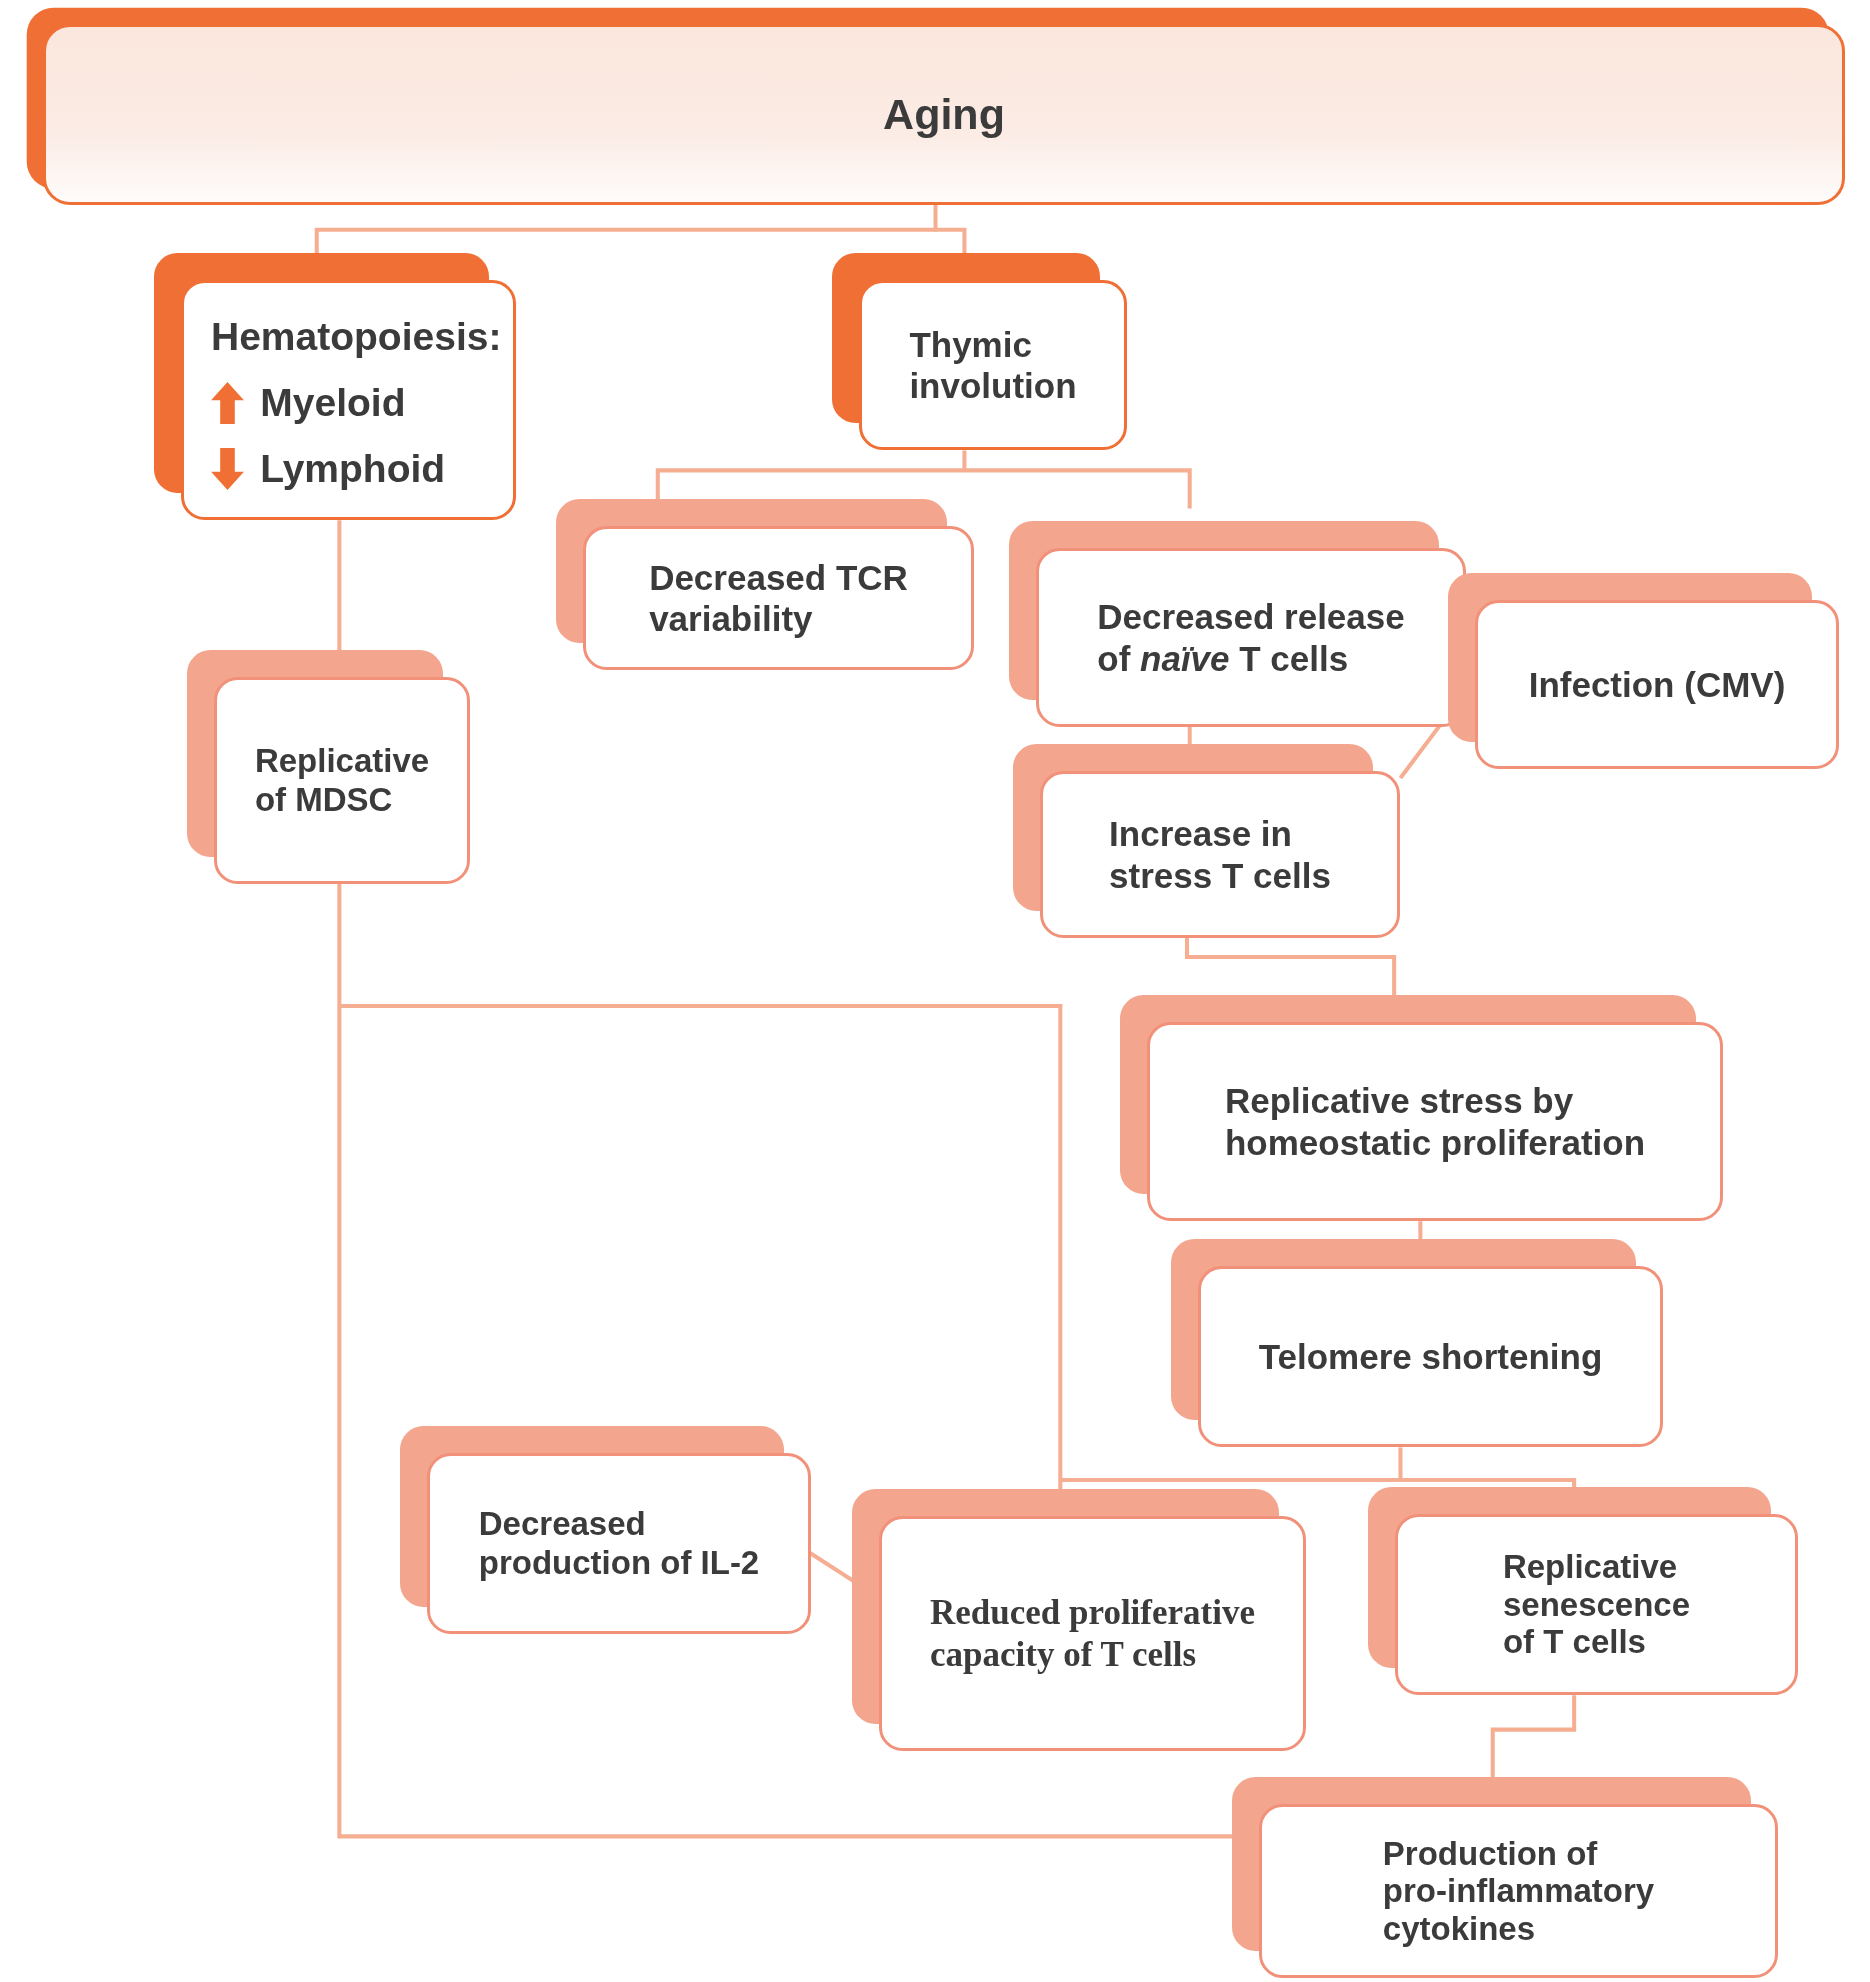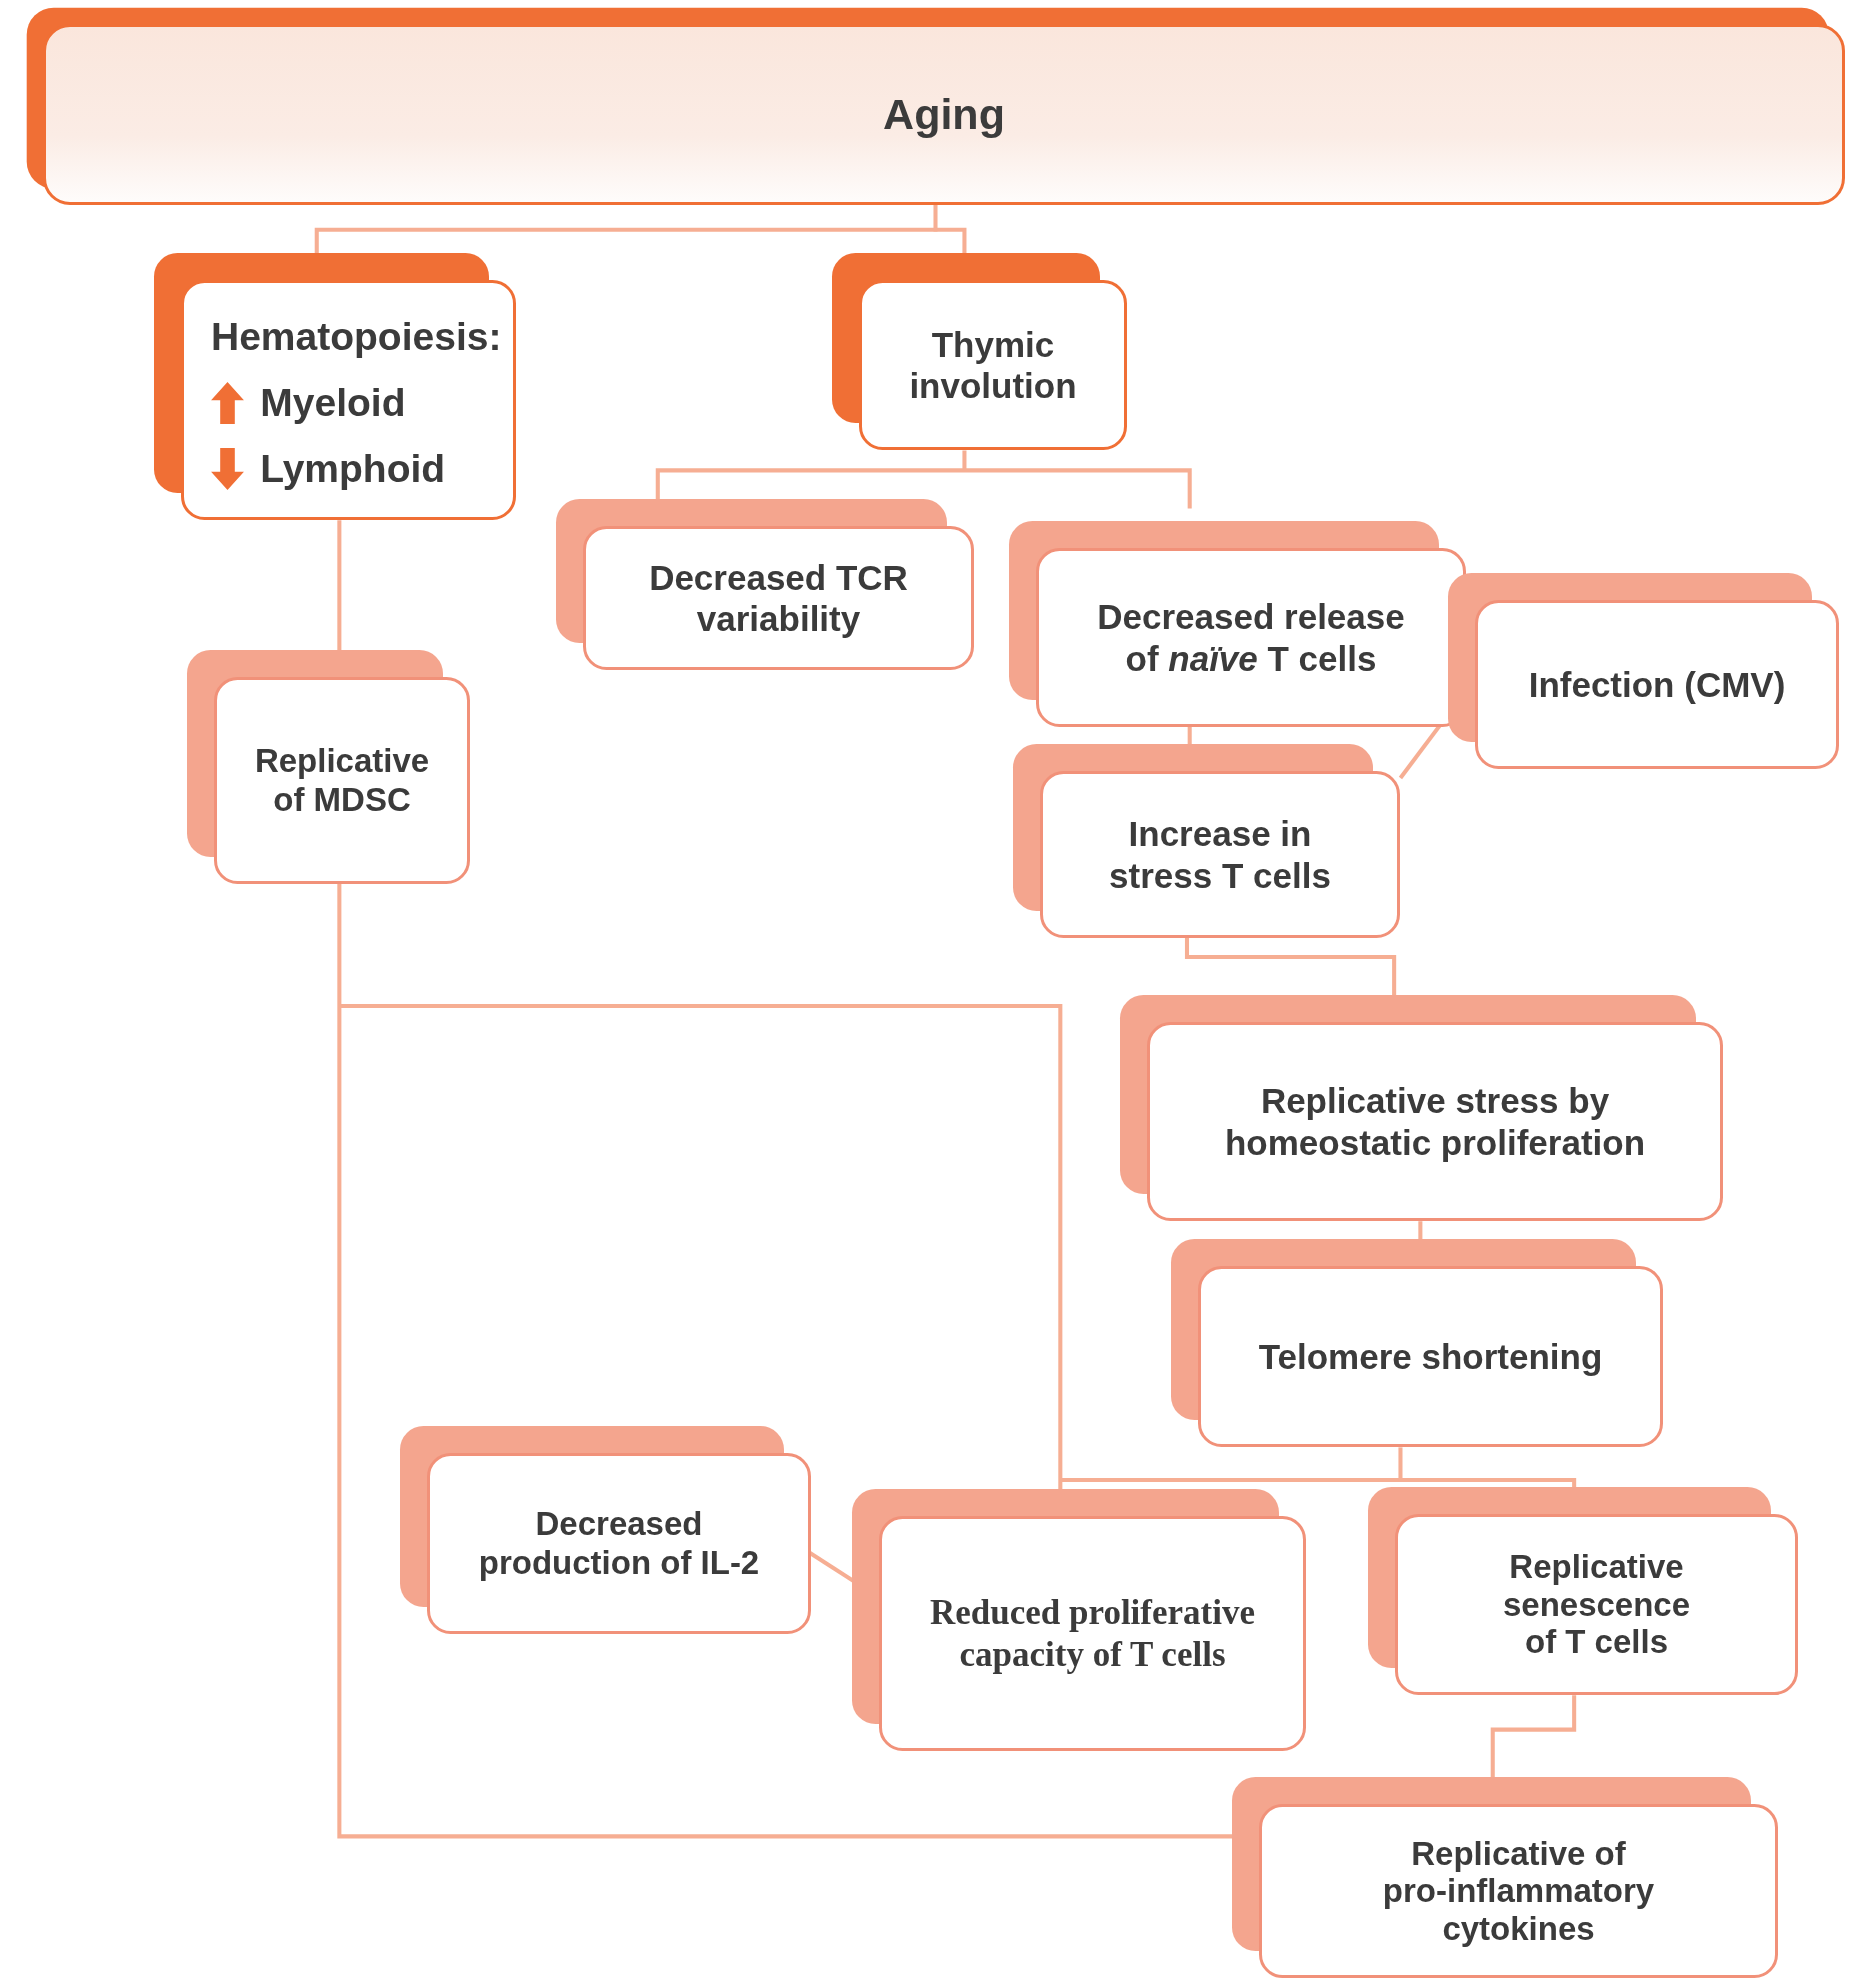--- a/index.html
+++ b/index.html
@@ -9,21 +9,21 @@
   }
   #wires{position:absolute;left:0;top:0;width:1871px;height:1982px;z-index:1;}
   #wires path{stroke:#f6ae93;stroke-width:4.5;fill:none;}
 
   .node{position:absolute;z-index:2;}
   .node .shadow{position:absolute;inset:0;border-radius:23.5px;transform:translate(-27px,-27px);}
   .node.orange .shadow{background:#f06f35;}
   .node.salmon .shadow{background:#f4a58e;}
   .node .box{
     position:absolute;inset:0;background:#ffffff;border:3.6px solid;border-radius:23.5px;
-    display:flex;align-items:center;justify-content:center;text-align:center;
+    display:flex;align-items:center;justify-content:center;text-align:left;
     font-weight:bold;color:#3b3b3b;font-size:35px;line-height:1.18;white-space:pre-line;
     box-sizing:border-box;
   }
   .node.orange .box{border-color:#f06f35;}
   .node.salmon .box{border-color:#f19179;}
 
   
   .node.aging .shadow{transform:translate(-16.3px,-16.3px);background:#f06f35;border-radius:27px;}
   .node.aging .box{
     border-color:#f06f35;border-radius:27px;font-size:43px;
@@ -189,20 +189,20 @@
     <div class="box" style="font-size:33px;line-height:1.14;">
       <span>Replicative
 senescence
 of T cells</span>
     </div>
   </div>
 
   <div class="node salmon" style="left:1259px;top:1804px;width:519px;height:174px;">
     <div class="shadow"></div>
     <div class="box" style="font-size:33px;line-height:1.14;">
-      <span>Replicative of
+      <span>Production of
 pro-inflammatory
 cytokines</span>
     </div>
   </div>
 
 </div>
 
 
 </body></html>

